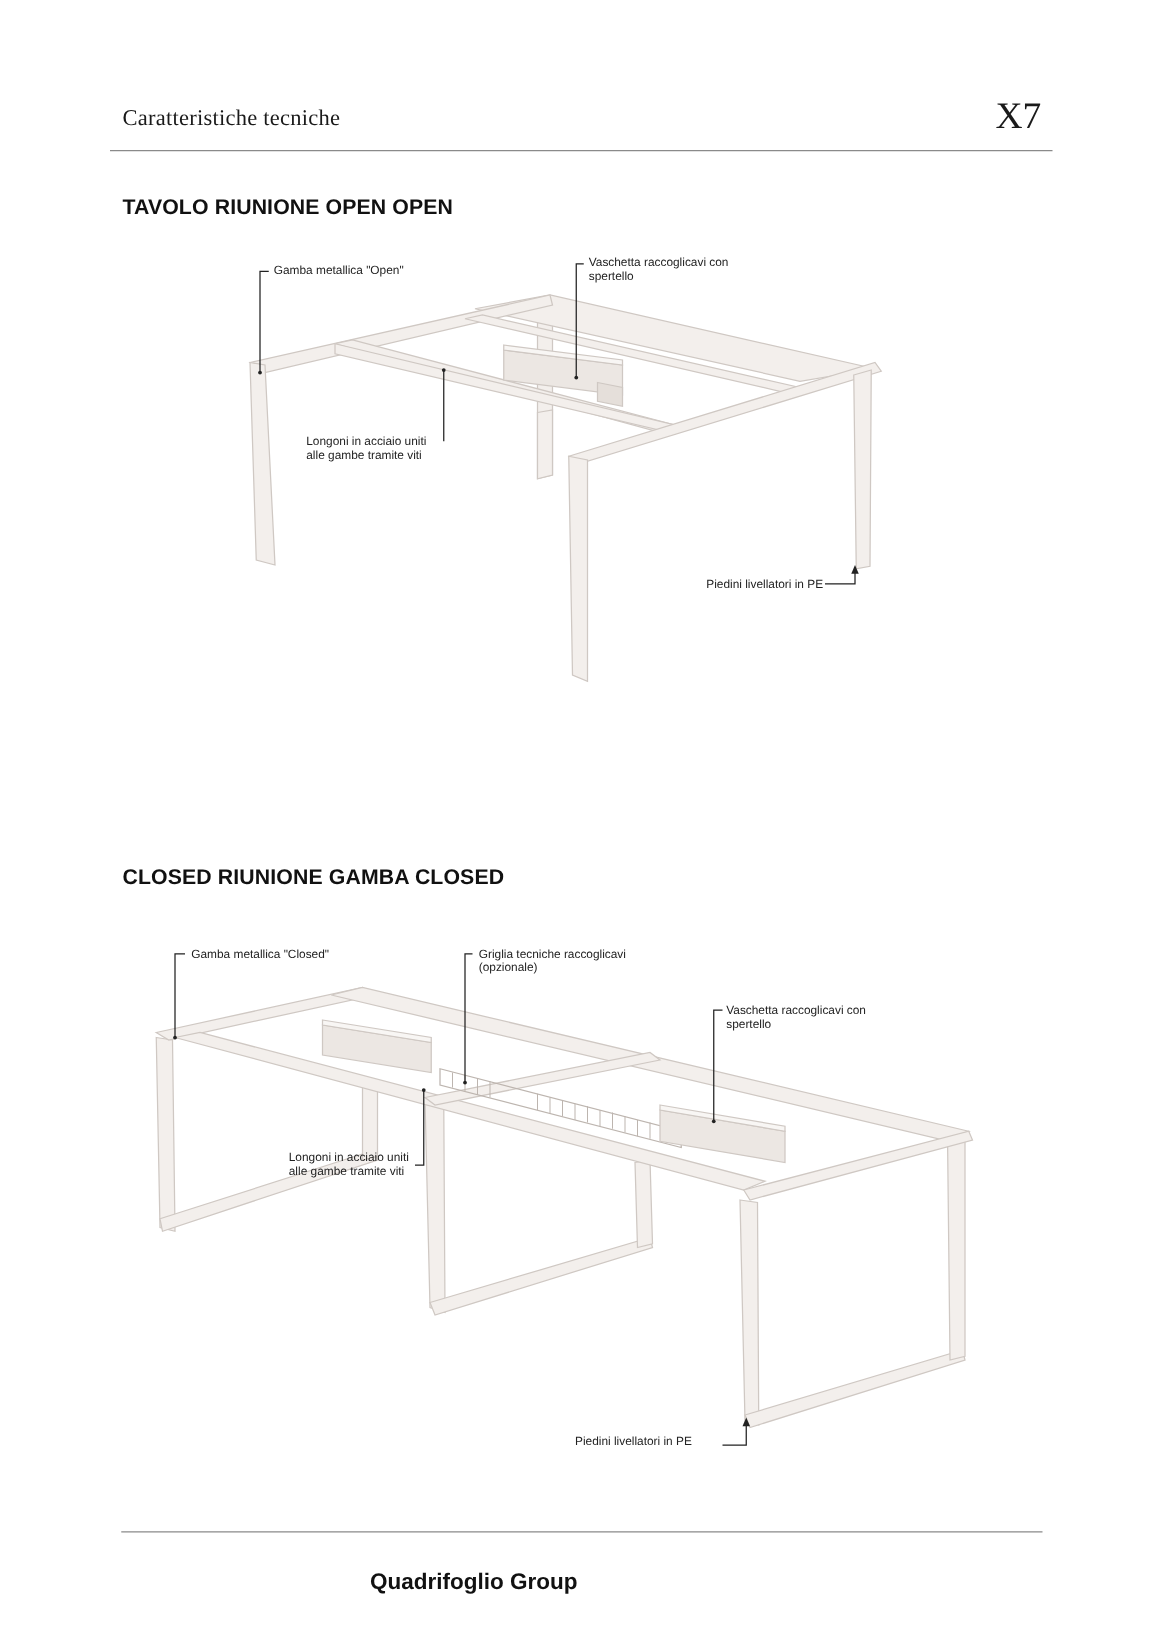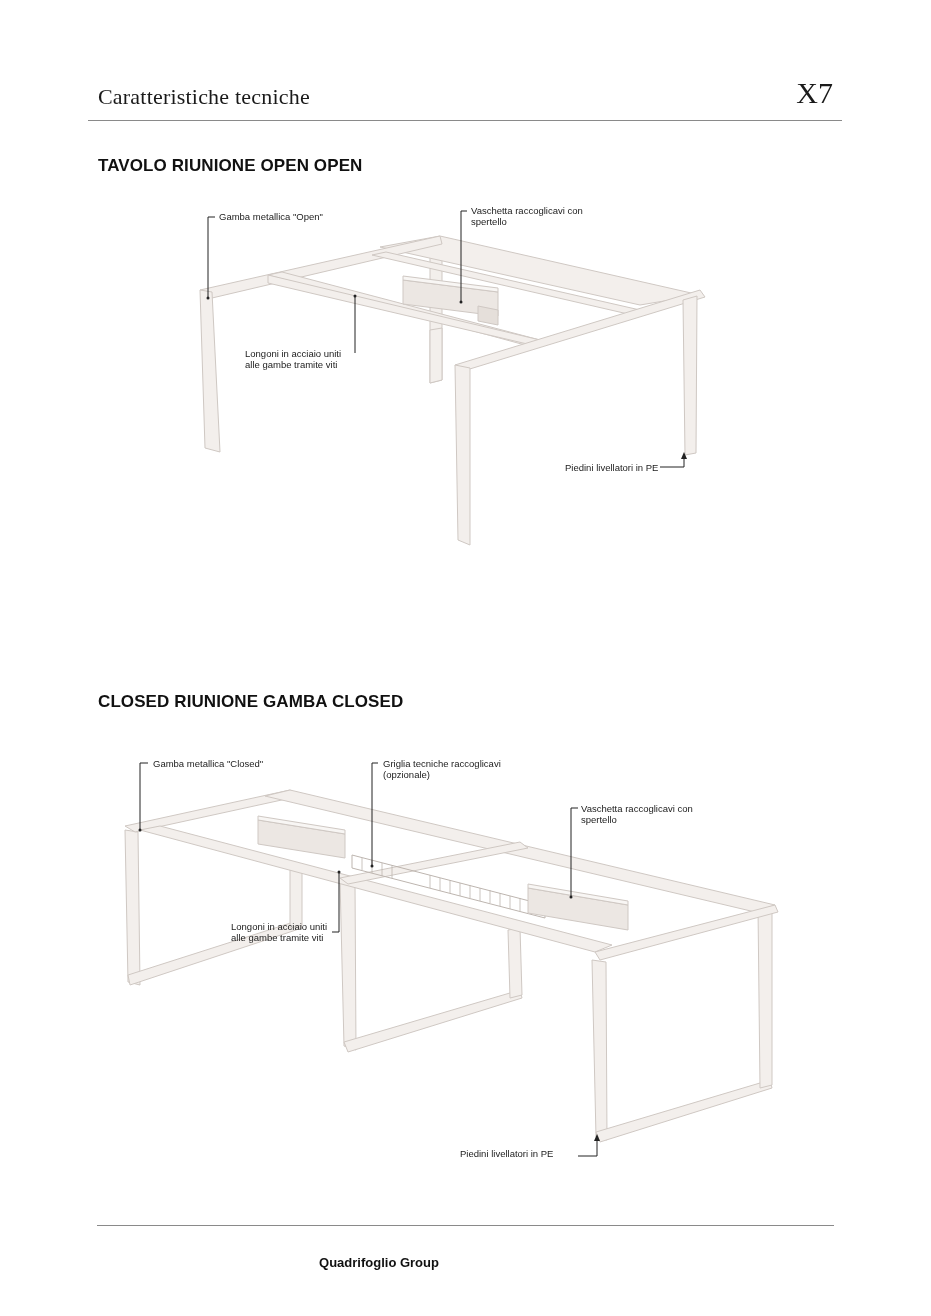--- a/index.html
+++ b/index.html
@@ -1,24 +1,24 @@
 <!DOCTYPE html>
 <html><head>
 <meta charset="utf-8">
 <style>
   html, body { margin:0; padding:0; background:#ffffff; }
   body { width:931px; height:1316px; position:relative; overflow:hidden; font-family:"Liberation Sans", sans-serif; color:#111; }
-  .header-title { position:absolute; left:98px; top:84px; font-family:"Liberation Serif", serif; font-size:22px; color:#1a1a1a; letter-spacing:0.2px;text-align:right; }
+  .header-title { position:absolute; left:98px; top:84px; font-family:"Liberation Serif", serif; font-size:18px; color:#1a1a1a; letter-spacing:0.2px;text-align:right; }
   .header-code { position:absolute; right:98px; top:76px; font-family:"Liberation Serif", serif; font-size:30px; color:#1a1a1a;margin-left:24px; }
   .header-rule { position:absolute; left:88px; top:120px; width:754px; height:1px; background:#8a8a8a; }
   .section-title { position:absolute; left:98px; font-size:17px; font-weight:bold; color:#111; letter-spacing:0.1px; }
   .callout { position:absolute; font-size:9.5px; line-height:11px; color:#222; white-space:pre-line; }
   .drawing { position:absolute; left:0; top:0; }
   .footer-rule { position:absolute; left:97px; top:1225px; width:737px; height:1px; background:#8a8a8a; }
-  .footer-brand { position:absolute; left:0; width:758px; top:1255px; text-align:center; font-size:13px; font-weight:bold; color:#111; }
+  .footer-brand { position:absolute; left:0; width:758px; top:1255px; text-align:center; font-size:18px; font-weight:bold; color:#111; }
 </style>
 </head>
 <body>
 
 <div class="header-title">Caratteristiche tecniche</div>
 <div class="header-code">X7</div>
 <div class="header-rule"></div>
 
 <div class="section-title" style="top:156px;">TAVOLO RIUNIONE OPEN OPEN</div>
 

